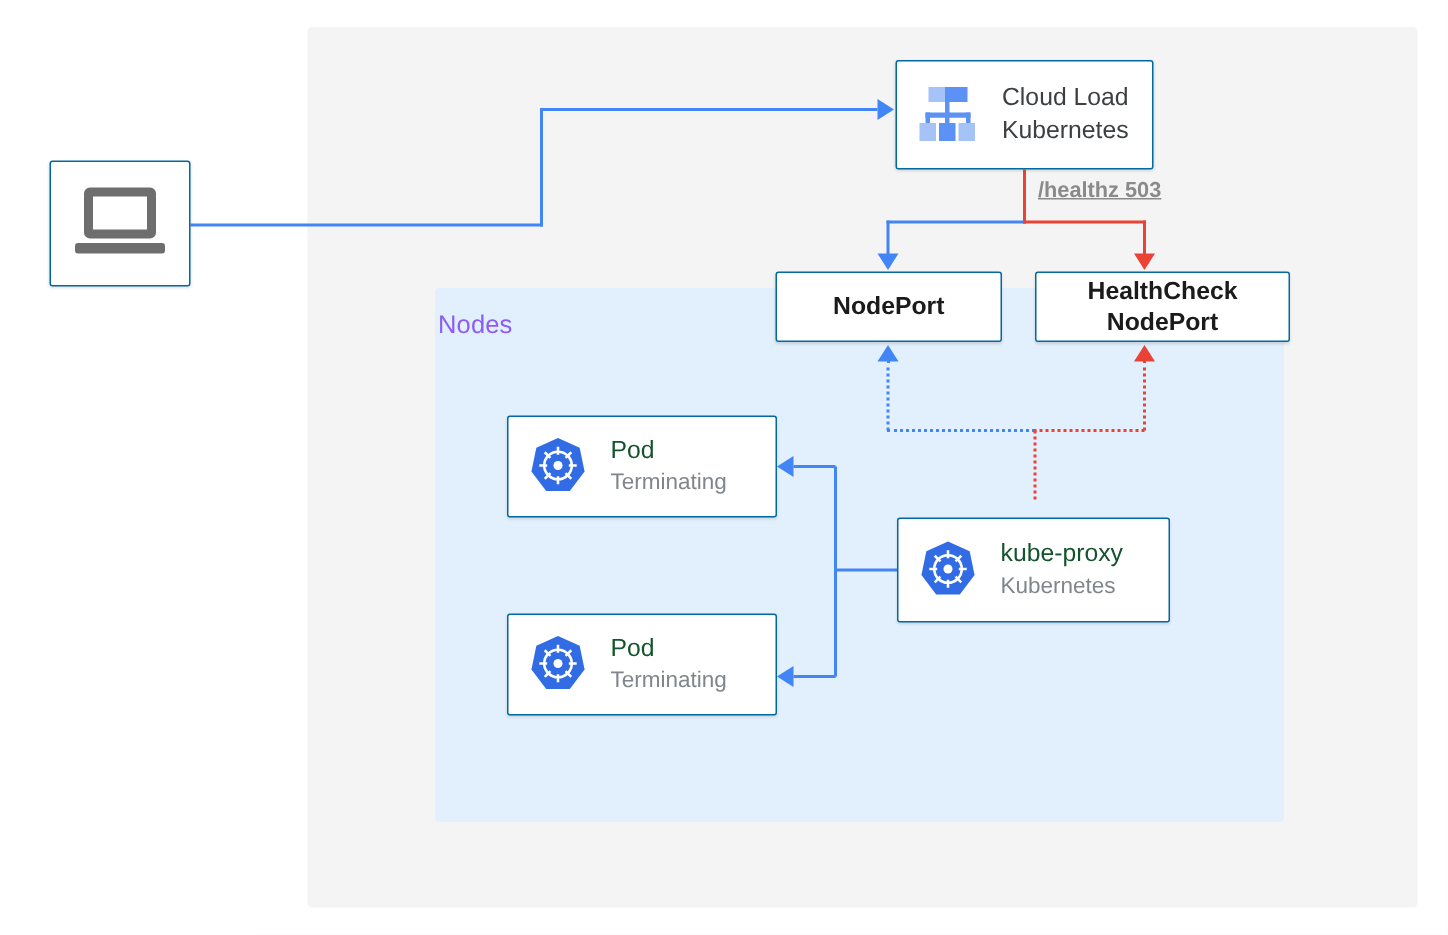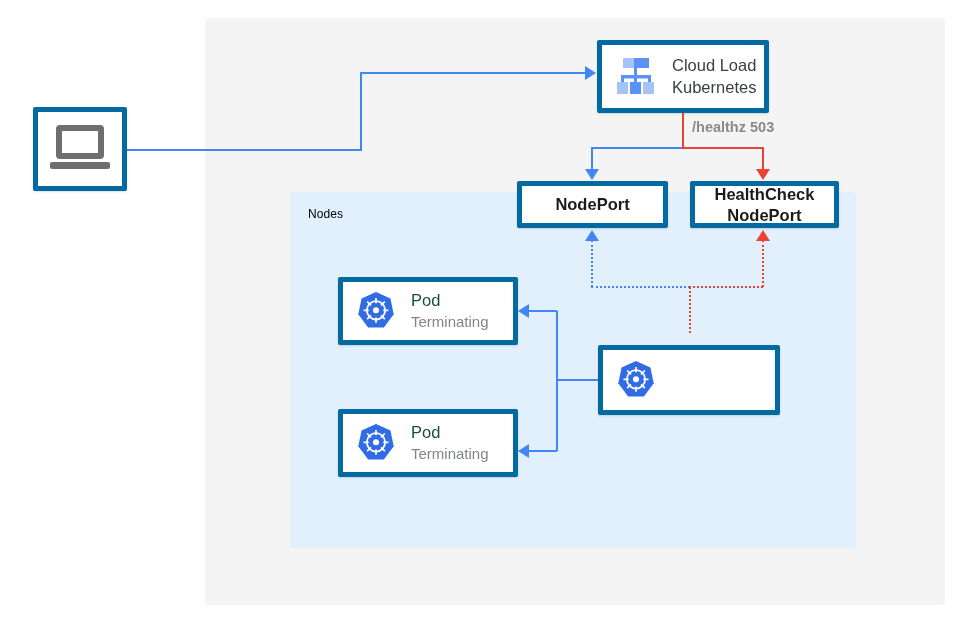--- a/index.html
+++ b/index.html
@@ -32,33 +32,33 @@
     position: absolute;
     left: 290px;
     top: 192px;
     width: 566px;
     height: 356px;
     background: #e2effc;
     border-radius: 3px;
   }
   .nodes-label {
     position: absolute;
-    left: 308px;
+    left: 292px;
     top: 207px;
-    font-size: 12px;
-    color: #000000;
+    font-size: 17px;
+    color: #8b5cf6;
     letter-spacing: 0.1px;
     white-space: nowrap;
   }
 
   
   .card {
     position: absolute;
     background: #ffffff;
-    border: 5px solid #0369a1;
+    border: 1px solid #0369a1;
     border-radius: 2px;
     box-shadow: 0 1px 2px rgba(60,64,67,0.18);
     box-sizing: border-box;
     display: flex;
     align-items: center;
   }
   .card-center {
     justify-content: center;
     text-align: center;
   }
@@ -98,21 +98,21 @@
     justify-content: center;
   }
   #clb-card {
     left: 597px; top: 40px; width: 172px; height: 73px;
     padding-left: 12px;
   }
   #nodeport-card {
     left: 517px; top: 181px; width: 151px; height: 47px;
   }
   #healthcheck-card {
-    left: 690px; top: 181px; width: 149px; height: 47px;
+    left: 690px; top: 181px; width: 170px; height: 47px;
   }
   #pod-card-1 {
     left: 338px; top: 277px; width: 180px; height: 68px;
     padding-left: 12px;
   }
   #pod-card-2 {
     left: 338px; top: 409px; width: 180px; height: 68px;
     padding-left: 12px;
   }
   #kubeproxy-card {
@@ -224,21 +224,21 @@
 
   <div class="ln" style="left:591px; top:147px; width:93px; height:2px;"></div>
   <div class="ln red" style="left:682px; top:147px; width:82px; height:2px;"></div>
 
   <div class="ln" style="left:591px; top:147px; width:2px; height:24px;"></div>
   <div class="arrow down" style="left:585px; top:169px;"></div>
 
   <div class="ln red" style="left:762px; top:147px; width:2px; height:24px;"></div>
   <div class="arrow down red" style="left:756px; top:169px;"></div>
 
-  <div class="edge-label" style="left:692px; top:119px;">/healthz 503</div>
+  <div class="edge-label" style="left:692px; top:119px;text-decoration:underline;">/healthz 503</div>
 
   <div class="dotline-v red" style="left:689px; top:287px; height:46px;"></div>
 
   <div class="dotline-h" style="left:591px; top:286px; width:99px;"></div>
   <div class="dotline-h red" style="left:689px; top:286px; width:74px;"></div>
 
   <div class="dotline-v" style="left:591px; top:240px; height:47px;"></div>
   <div class="arrow up" style="left:585px; top:230px;"></div>
   <div class="dotline-v red" style="left:762px; top:240px; height:47px;"></div>
   <div class="arrow up red" style="left:756px; top:230px;"></div>
@@ -348,15 +348,19 @@
           <line x1="32" y1="42" x2="32" y2="50"></line>
           <line x1="13" y1="31" x2="21" y2="31"></line>
           <line x1="43" y1="31" x2="51" y2="31"></line>
           <line x1="18.5" y1="17.5" x2="24.3" y2="23.3"></line>
           <line x1="39.7" y1="38.7" x2="45.5" y2="44.5"></line>
           <line x1="45.5" y1="17.5" x2="39.7" y2="23.3"></line>
           <line x1="24.3" y1="38.7" x2="18.5" y2="44.5"></line>
         </g>
       </svg>
     </div>
+    <div class="card-text">
+      <div class="title-dark">kube-proxy</div>
+      <div class="subtitle">Kubernetes</div>
+    </div>
   </div>
 
 </div>
 
 </body></html>

